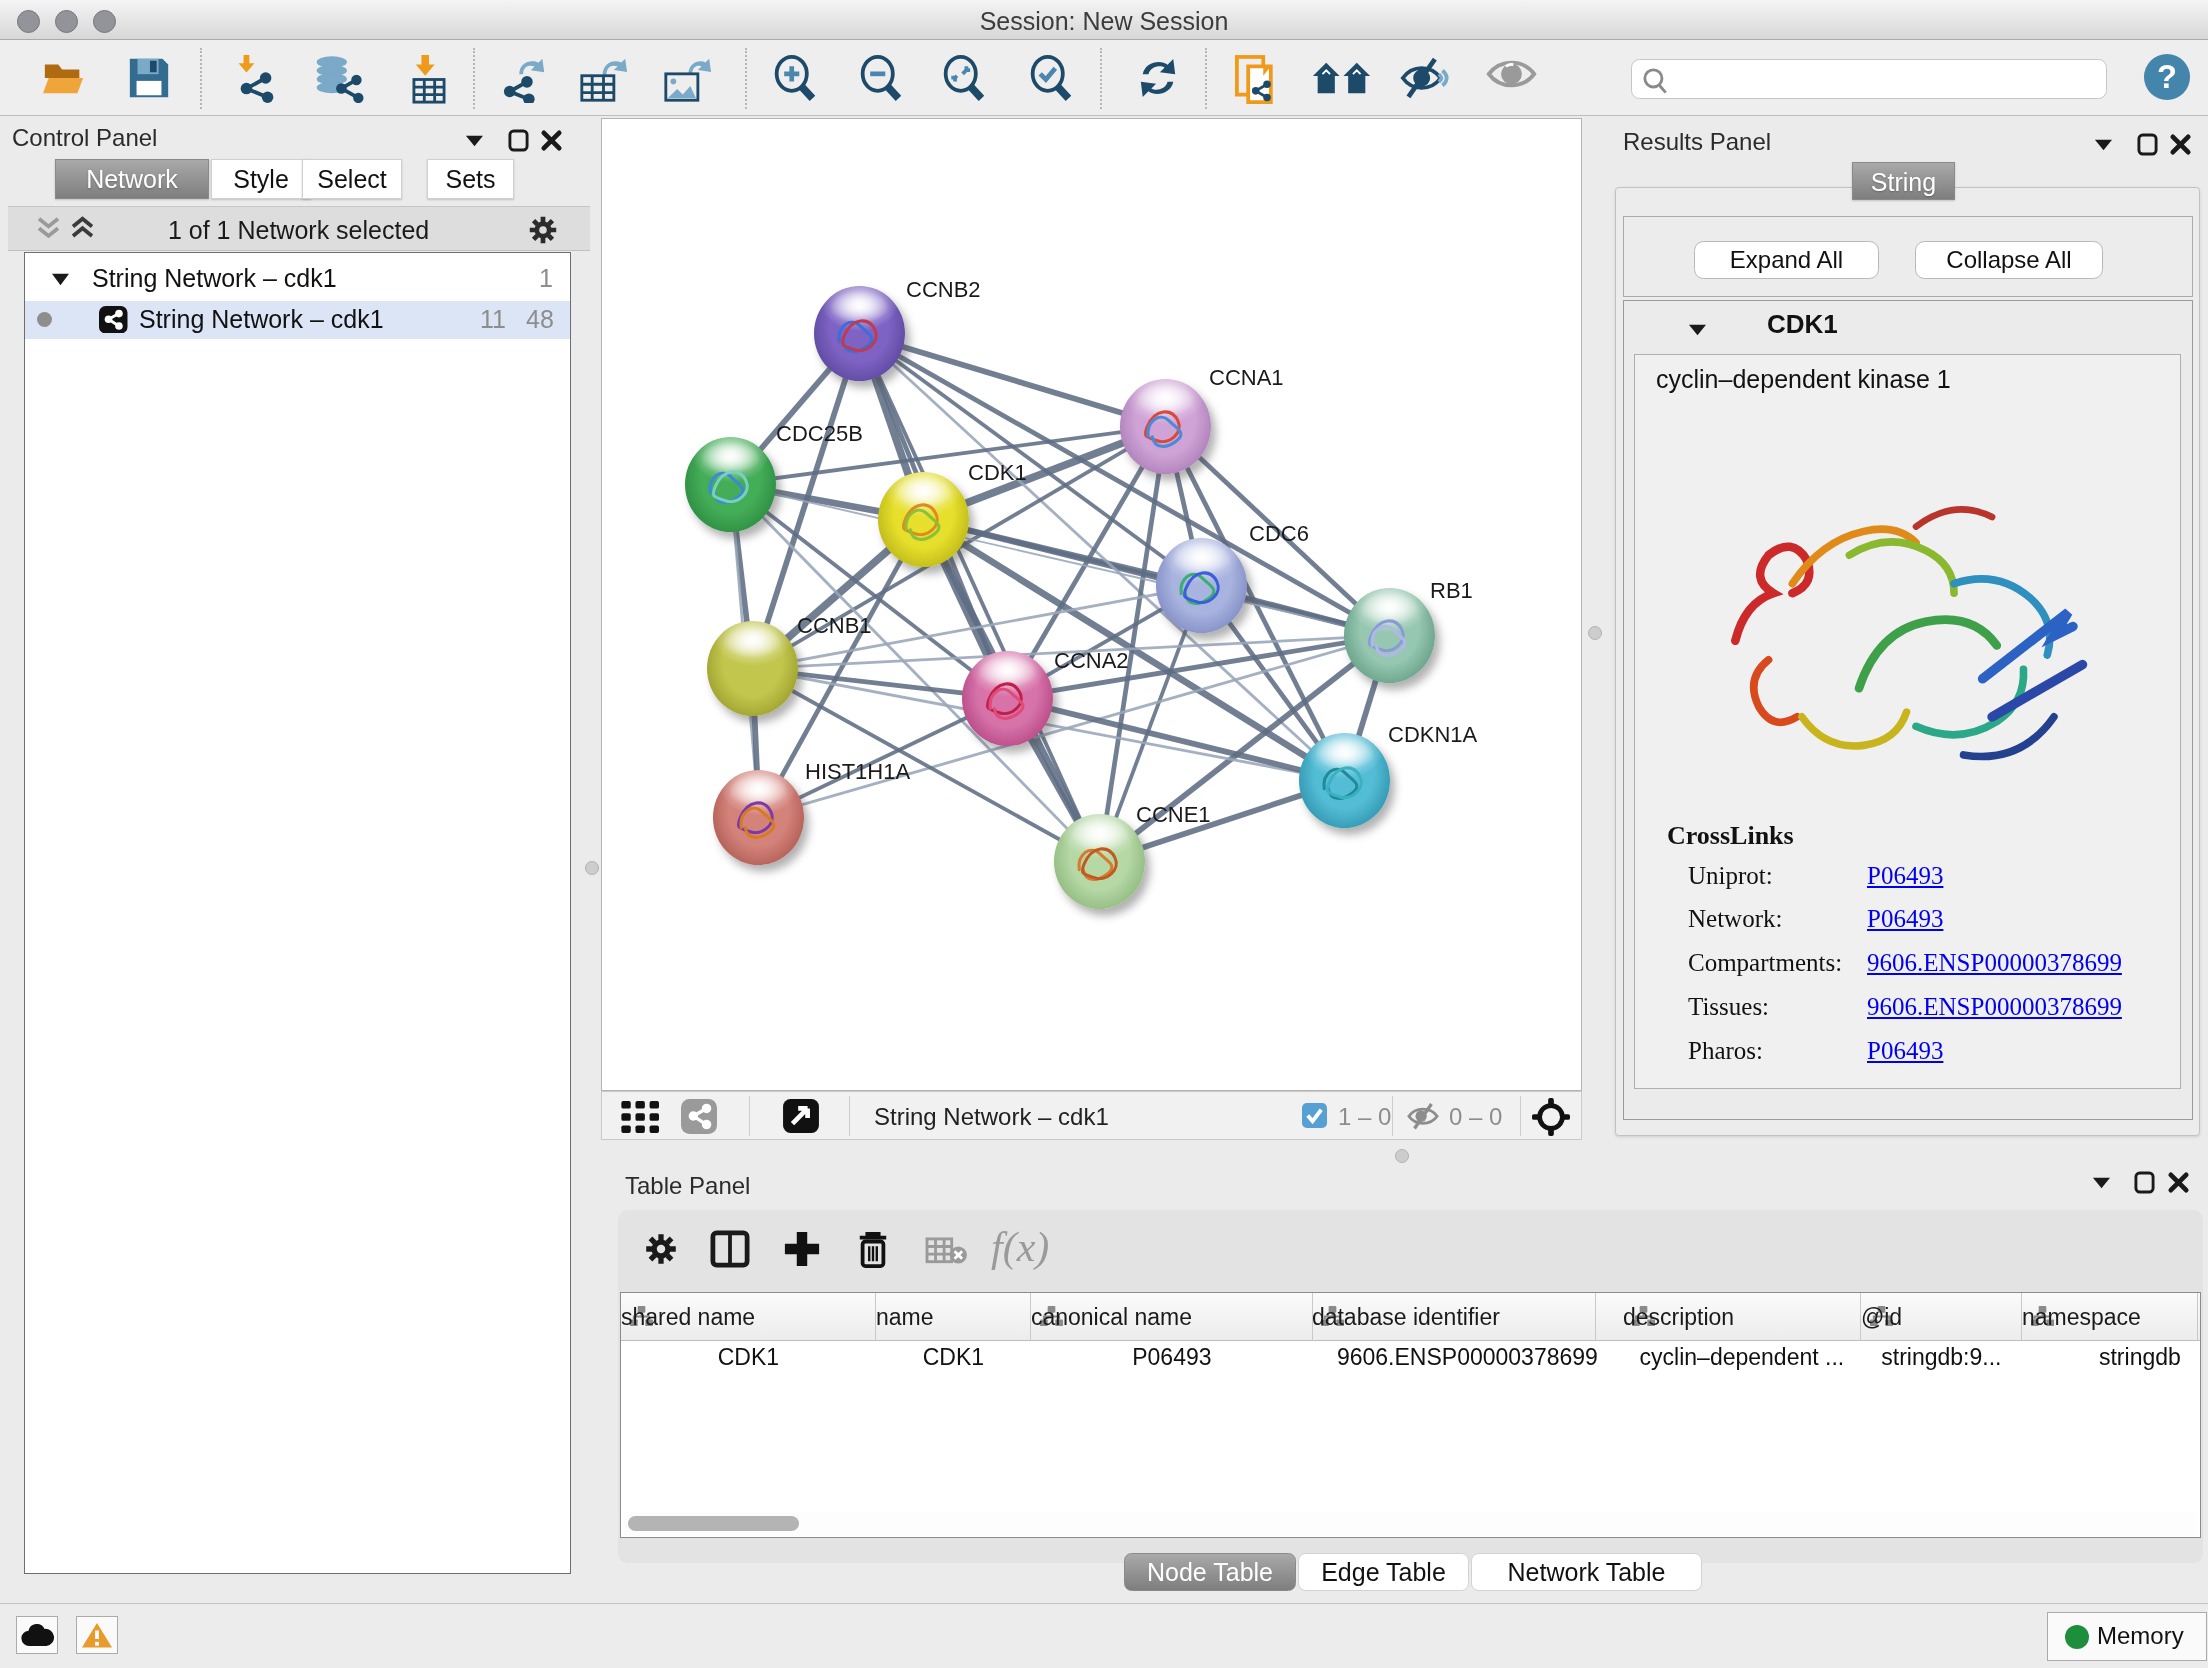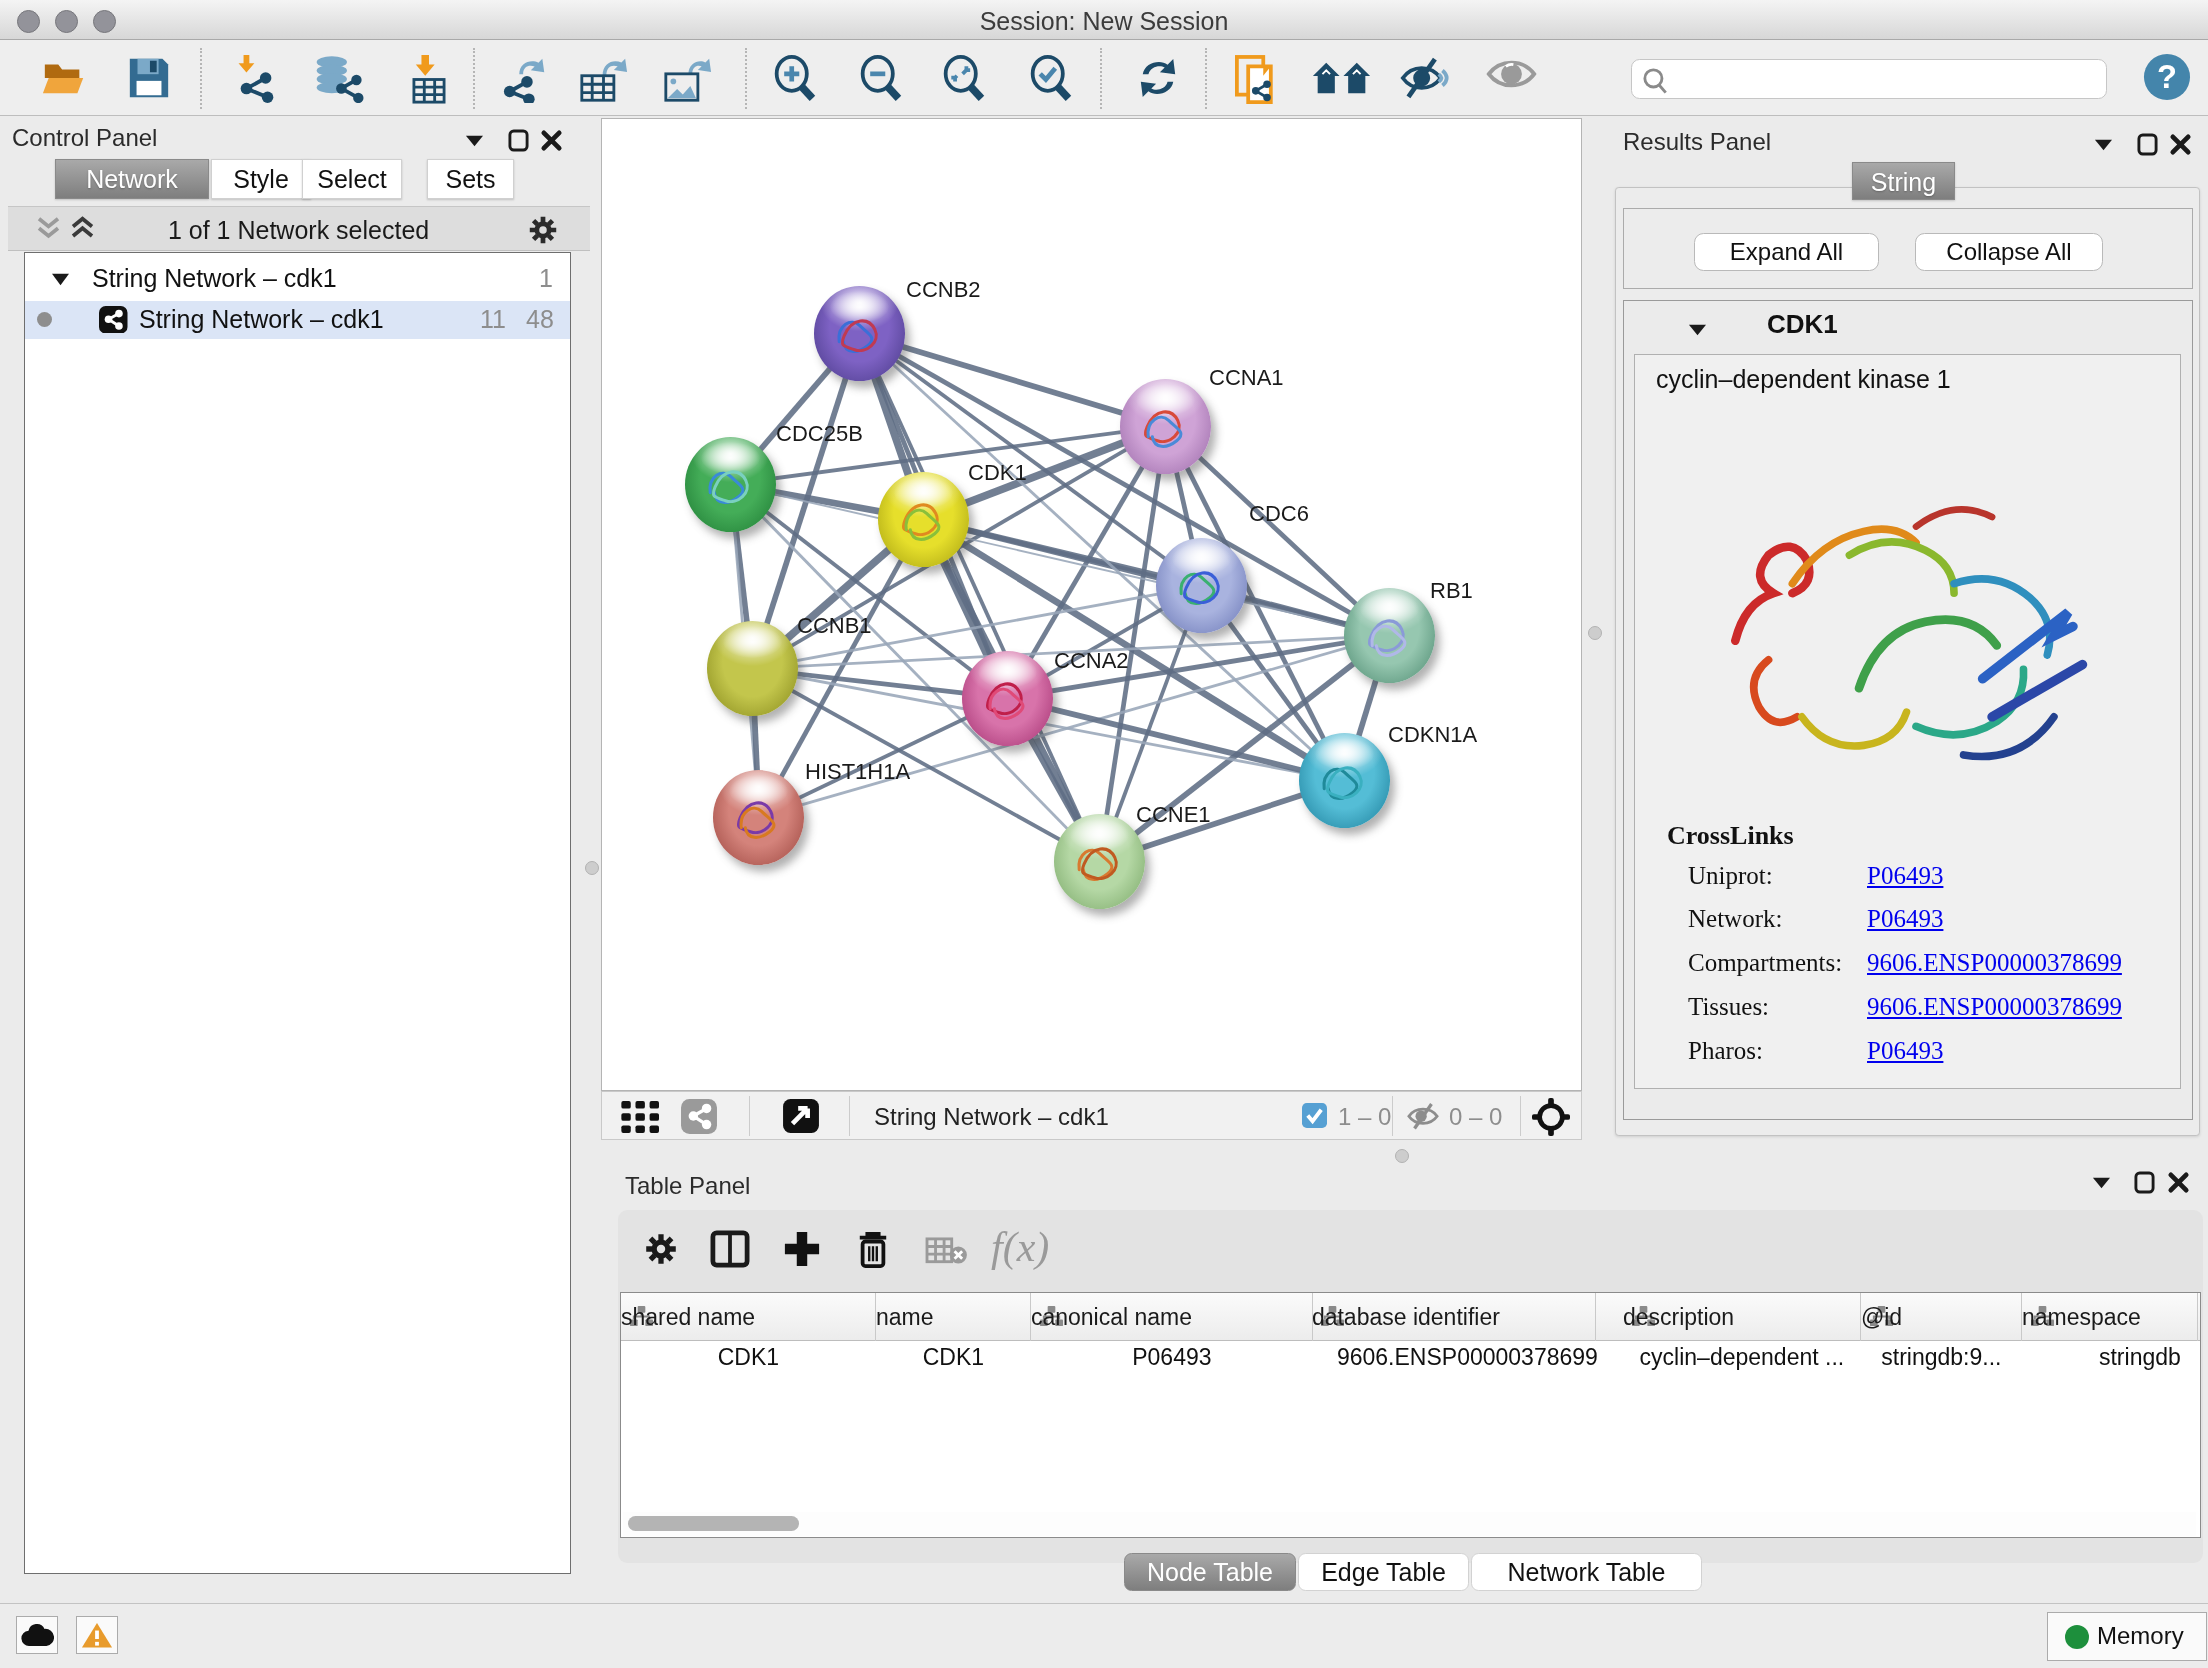--- a/index.html
+++ b/index.html
@@ -50,21 +50,21 @@
   .cb-txt { position:absolute; top:11.4px; font-size:24px; color:#8d8d8d; }
   #cb-title { position:absolute; left:272px; top:11.4px; font-size:24px; color:#222; }
 
   
   .splitdot { width:14.3px; height:14.3px; border-radius:50%; background:#cdcdcd; border:1px solid #b2b2b2; }
 
   
   #rp-title { left:1623px; top:128px; }
   #rp-outer { left:1615px; top:187px; width:585px; height:949px; background:#ececec; border:1px solid #c2c2c2; border-radius:3.8px; box-shadow:0 1px 2.9px rgba(0,0,0,.12); }
   #rp-tab { left:1852px; top:162px; width:103px; height:38px; }
-  #rp-btnbox { left:1623px; top:208px; width:570px; height:81px; background:#ececec; border:1px solid #ababab; }
+  #rp-btnbox { left:1623px; top:216px; width:570px; height:81px; background:#ececec; border:1px solid #ababab; }
   .rp-btn { position:absolute; top:24px; height:38px; background:#fff; border:1px solid #b9b9b9; border-radius:9.5px;
             font-size:24px; color:#111; text-align:center; line-height:36px; }
   #rp-cdk1box { left:1623px; top:300px; width:570px; height:820px; background:#ebebeb; border:1.9px solid #9a9a9a; }
   #rp-subbox { left:1634px; top:354px; width:547px; height:735px; background:#f0f0f0; border:1px solid #b0b0b0; }
   .serif { font-family:"Liberation Serif", serif; }
   .xlink { color:#0000ee; text-decoration:underline; }
   .xl-label { position:absolute; left:1688px; font-size:25px; color:#111; }
   .xl-val { position:absolute; left:1867px; font-size:25px; }
 
   
@@ -483,21 +483,21 @@
             <path d="M14,30 C22,12 38,12 44,24 S36,48 24,44 S10,40 14,30" stroke="#c05a20" transform="translate(3,2)"></path>
           </g>
         </svg>
       </div>
     </div>
   <div id="labels-layer">
       <div class="nlabel" style="left: 304px; top: 158px;">CCNB2</div>
       <div class="nlabel" style="left: 607px; top: 246px;">CCNA1</div>
       <div class="nlabel" style="left: 174px; top: 302px;">CDC25B</div>
       <div class="nlabel" style="left: 366px; top: 341px;">CDK1</div>
-      <div class="nlabel" style="left: 647px; top: 382px;">CDC6</div>
+      <div class="nlabel" style="left: 647px; top: 402px;">CDC6</div>
       <div class="nlabel" style="left: 828px; top: 459px;">RB1</div>
       <div class="nlabel" style="left: 195px; top: 494px;">CCNB1</div>
       <div class="nlabel" style="left: 452px; top: 529px;">CCNA2</div>
       <div class="nlabel" style="left: 786px; top: 603px;">CDKN1A</div>
       <div class="nlabel" style="left: 203px; top: 640px;">HIST1H1A</div>
       <div class="nlabel" style="left: 534px; top: 683px;">CCNE1</div>
     </div>
 </div>
 
 <div class="splitdot abs" style="left:585px; top:861px"></div>

